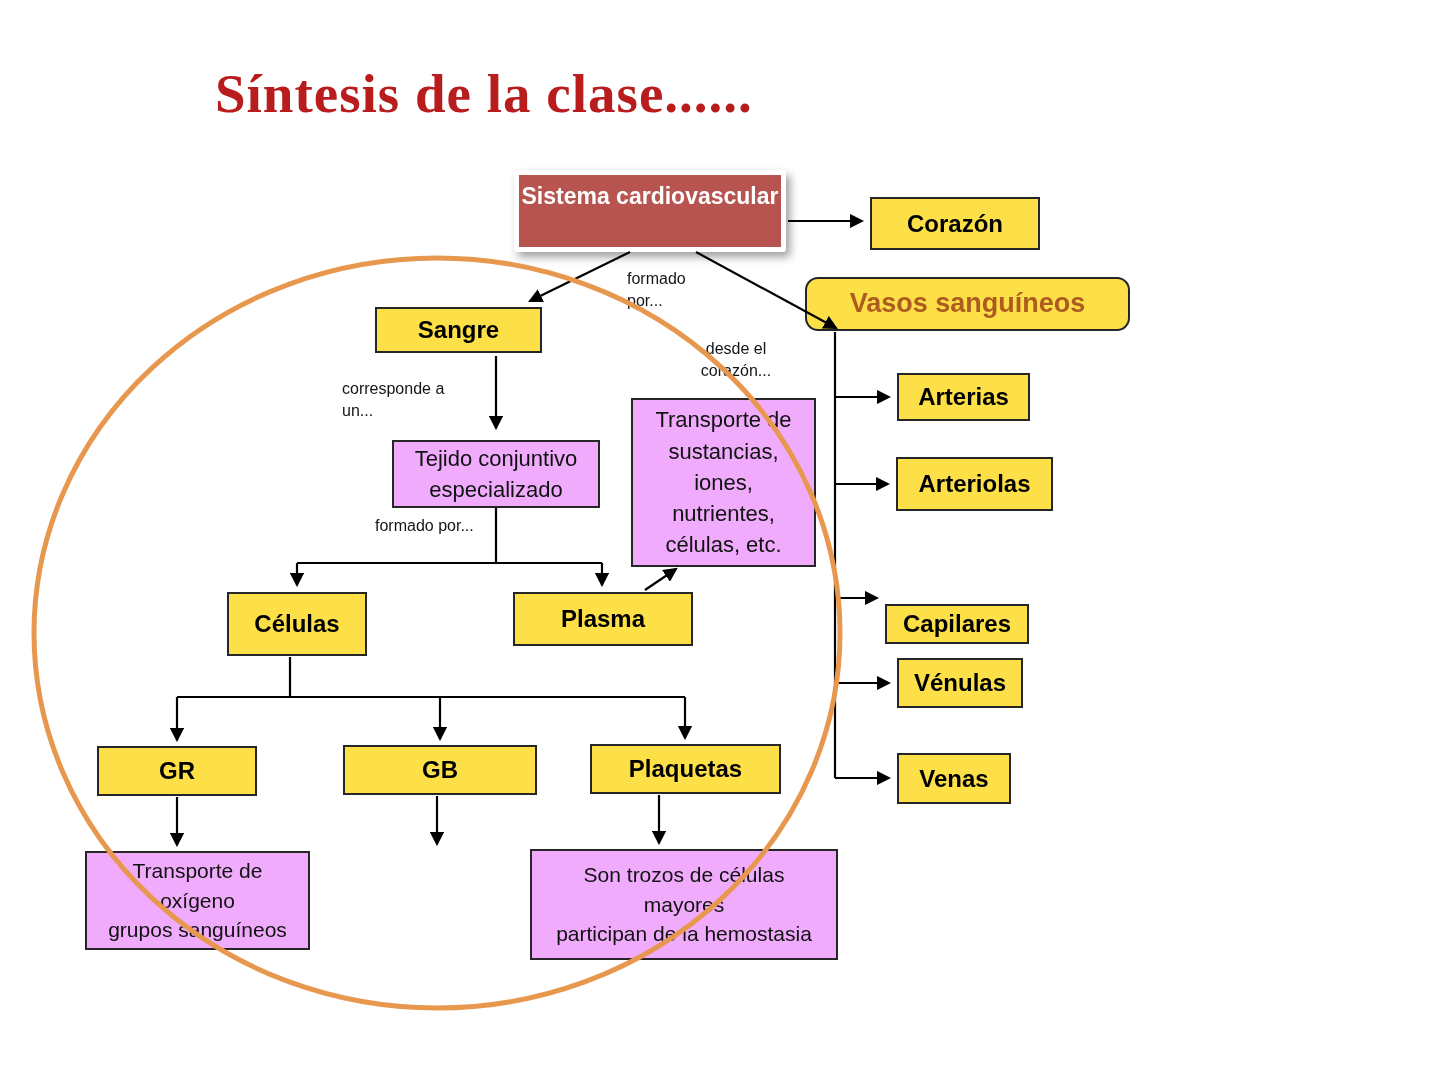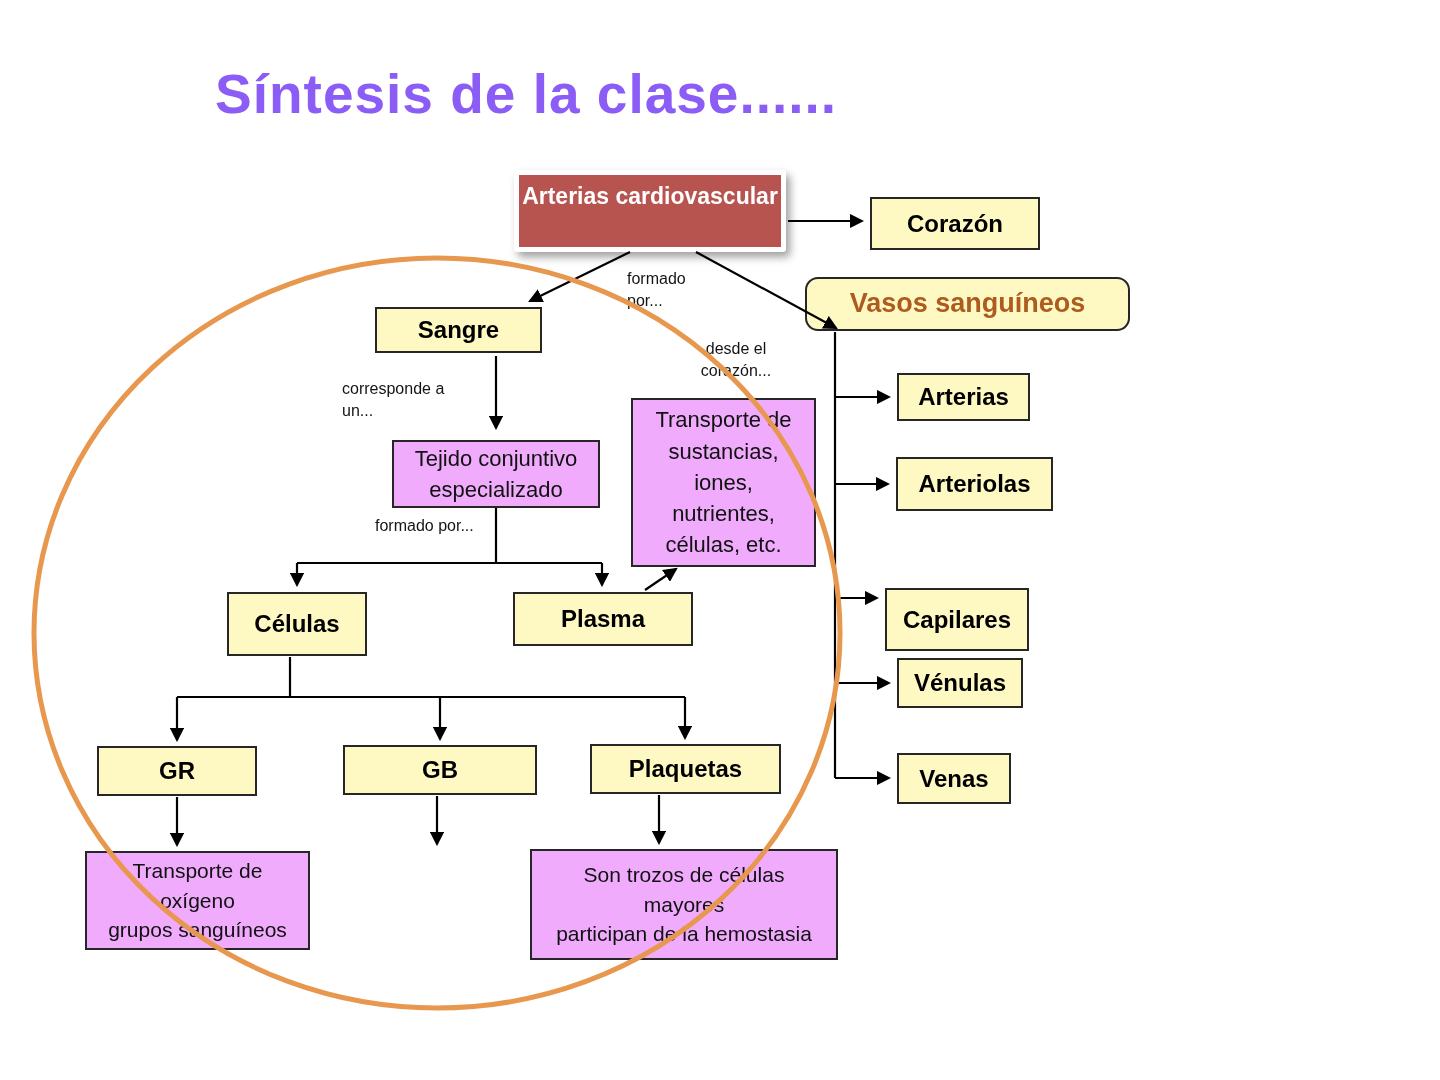--- a/index.html
+++ b/index.html
@@ -2,25 +2,25 @@
 <html><head>
 <meta charset="utf-8">
 <style>
   html,body{margin:0;padding:0;background:#ffffff;}
   .canvas{
     position:relative;width:1440px;height:1080px;background:#ffffff;
     font-family:"Liberation Sans",sans-serif;color:#000;overflow:hidden;margin:0 auto;
   }
   .slide-title{
     position:absolute;left:215px;top:62px;width:760px;
-    font-family:Liberation Sans, sans-serif;font-weight:700;font-size:55px;
-    letter-spacing:1px;color:#8b5cf6;white-space:nowrap;
+    font-family:Liberation Serif, serif;font-weight:700;font-size:55px;
+    letter-spacing:1px;color:#b91c1c;white-space:nowrap;
   }
   .node{
-    position:absolute;box-sizing:border-box;border:2px solid #262626;background:#fef9c3;
+    position:absolute;box-sizing:border-box;border:2px solid #262626;background:#fde047;
     display:flex;align-items:center;justify-content:center;
     font-weight:700;font-size:24px;color:#000;text-align:center;white-space:pre-line;line-height:1.3;
   }
   .node.vasos{font-size:27px;color:#ad5b1f;}
   .whitebox{
     position:absolute;box-sizing:border-box;border:2px solid #262626;background:#f0abfc;
     display:flex;align-items:center;justify-content:center;
     font-weight:400;font-size:22px;text-align:center;white-space:pre-line;line-height:1.42;color:#111;
   }
   .whitebox.small{font-size:21px;}
@@ -41,34 +41,34 @@
   .overlay{position:absolute;left:0;top:0;pointer-events:none;}
 </style>
 </head>
 <body>
 
 <div class="canvas">
 
   <div class="slide-title">Síntesis de la clase......</div>
 
   <div class="rootwrap">
-    <div class="rootnode">Arterias cardiovascular</div>
+    <div class="rootnode">Sistema cardiovascular</div>
   </div>
 
   <div class="node" style="left:870px;top:197px;width:170px;height:53px;">Corazón</div>
   <div class="node vasos" style="left:805px;top:277px;width:325px;height:54px;border-radius:13px;">Vasos sanguíneos</div>
   <div class="node" style="left:375px;top:307px;width:167px;height:46px;">Sangre</div>
   <div class="node" style="left:227px;top:592px;width:140px;height:64px;">Células</div>
   <div class="node" style="left:513px;top:592px;width:180px;height:54px;">Plasma</div>
   <div class="node" style="left:343px;top:745px;width:194px;height:50px;">GB</div>
   <div class="node" style="left:97px;top:746px;width:160px;height:50px;">GR</div>
   <div class="node" style="left:590px;top:744px;width:191px;height:50px;">Plaquetas</div>
   <div class="node" style="left:897px;top:373px;width:133px;height:48px;">Arterias</div>
   <div class="node" style="left:896px;top:457px;width:157px;height:54px;">Arteriolas</div>
-  <div class="node" style="left:885px;top:588px;width:144px;height:63px;">Capilares</div>
+  <div class="node" style="left:885px;top:604px;width:144px;height:40px;">Capilares</div>
   <div class="node" style="left:897px;top:658px;width:126px;height:50px;">Vénulas</div>
   <div class="node" style="left:897px;top:753px;width:114px;height:51px;">Venas</div>
 
   <div class="whitebox" style="left:392px;top:440px;width:208px;height:68px;">Tejido conjuntivo
 especializado</div>
   <div class="whitebox" style="left:631px;top:398px;width:185px;height:169px;">Transporte de
 sustancias,
 iones,
 nutrientes,
 células, etc.</div>

